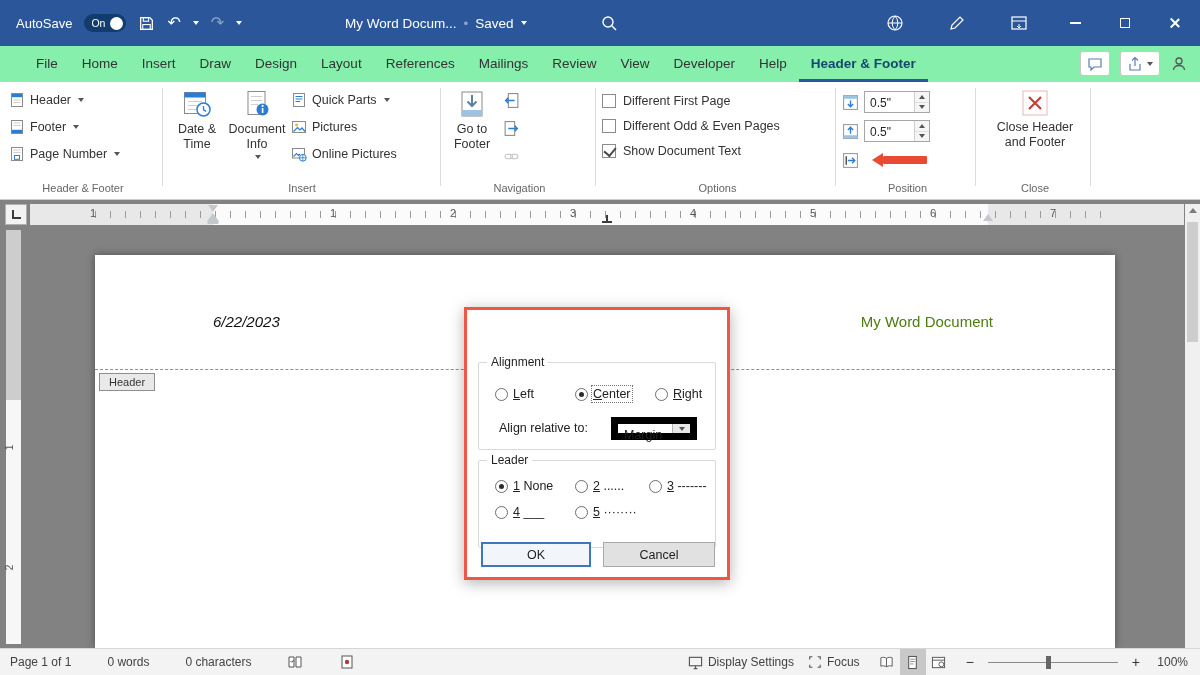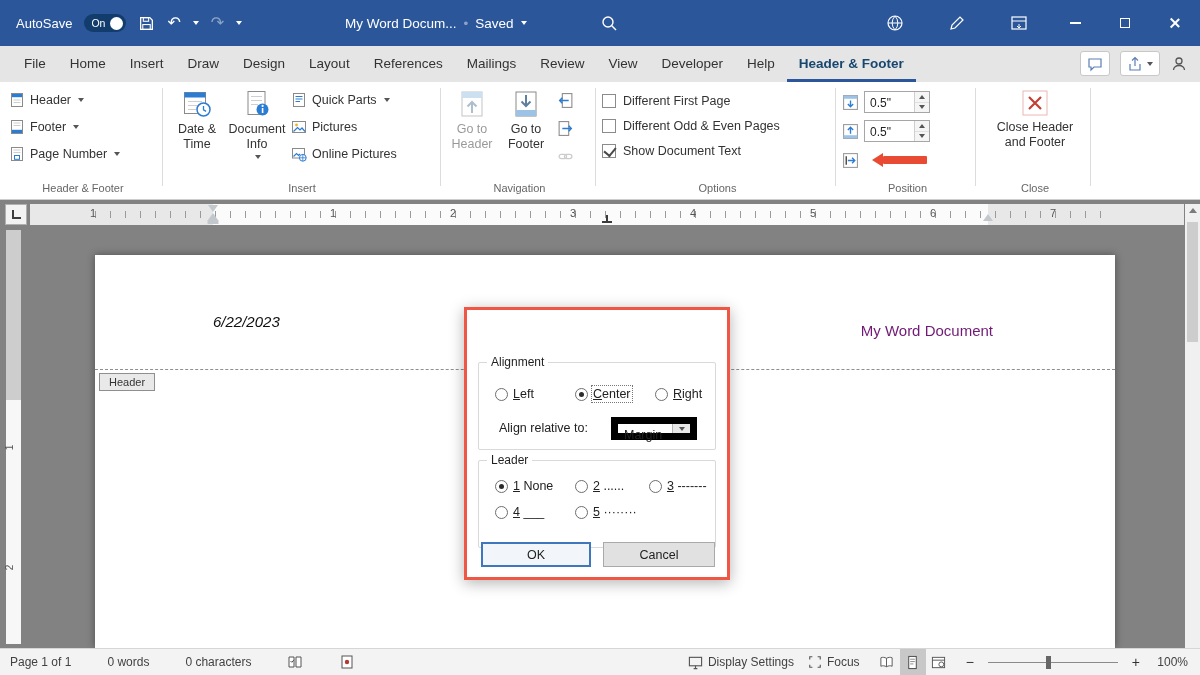--- a/index.html
+++ b/index.html
@@ -21,21 +21,21 @@
 .tb-right{position:absolute;right:0;top:0;height:46px;display:flex;align-items:center;}
 .tb-ic{padding:0 22px;display:flex;align-items:center;height:46px;}
 .win-btn{width:50px;height:46px;display:flex;align-items:center;justify-content:center;}
 .min-bar{width:11px;height:1.5px;background:#fff;}
 .max-box{width:10px;height:10px;border:1.3px solid #fff;}
 .x-ic{position:relative;width:12px;height:12px;}
 .x-ic::before,.x-ic::after{content:"";position:absolute;left:5px;top:0;width:1.5px;height:12px;background:#fff;}
 .x-ic::before{transform:rotate(45deg);}.x-ic::after{transform:rotate(-45deg);}
 
 
-.tabrow{position:absolute;top:46px;left:0;right:0;height:36px;background:#e5e5e5;display:flex;align-items:stretch;padding-left:12px;}
+.tabrow{position:absolute;top:46px;left:0;right:0;height:36px;background:#86efac;display:flex;align-items:stretch;padding-left:24px;}
 .tab{line-height:35px;padding:0 12px;font-size:13.5px;color:#333;cursor:pointer;white-space:nowrap;}
 .tab.active{color:#17476f;font-weight:700;box-shadow:inset 0 -3px 0 #2b579a;}
 .tabrow-right{position:absolute;right:12px;top:5px;display:flex;align-items:center;gap:10px;}
 .mini-box{border:1px solid #c8c8c8;border-radius:3px;height:25px;display:flex;align-items:center;padding:0 6px;gap:4px;background:#fff;}
 .chev-g{width:0;height:0;border-left:3.5px solid transparent;border-right:3.5px solid transparent;border-top:4px solid #555;display:inline-block;}
 
 
 .ribbon{position:absolute;top:82px;left:0;right:0;height:118px;background:#fff;border-bottom:1px solid #cdcdcd;}
 .grp{position:absolute;top:4px;height:110px;}
 .grp-label{position:absolute;bottom:2px;left:0;right:0;text-align:center;font-size:11px;color:#666;}
@@ -75,21 +75,21 @@
 .ind-bot{position:absolute;left:183px;bottom:5px;transform:translateX(-50%);width:0;height:0;border-left:5.5px solid transparent;border-right:5.5px solid transparent;border-bottom:7px solid #c3c8cd;}
 .ind-box{position:absolute;left:183px;bottom:1px;transform:translateX(-50%);width:11px;height:4px;background:#c3c8cd;}
 .ctab{position:absolute;left:572px;bottom:2px;width:10px;height:8px;}
 .ctab::before{content:"";position:absolute;left:4px;top:0;width:2px;height:6px;background:#3b3b3b;}
 .ctab::after{content:"";position:absolute;left:0;bottom:0;width:10px;height:2px;background:#3b3b3b;}
 .rind{position:absolute;left:958px;bottom:4px;transform:translateX(-50%);width:0;height:0;border-left:5.5px solid transparent;border-right:5.5px solid transparent;border-bottom:7px solid #c3c8cd;}
 .vruler{position:absolute;left:6px;top:30px;bottom:4px;width:15px;background:linear-gradient(#cdcdcd 0 170px,#f7f7f7 170px 100%);}
 .vr-num{position:absolute;left:1px;transform:rotate(-90deg);font-size:10px;color:#555;}
 .page{position:absolute;left:95px;top:55px;width:1020px;bottom:0;background:#fff;box-shadow:0 0 8px rgba(0,0,0,.4);}
 .hdr-date{position:absolute;left:118px;top:58px;font-size:15px;color:#0f0f0f;font-style:italic;}
-.hdr-title{position:absolute;right:122px;top:58px;font-size:15px;color:#701a75;margin-top:9px;}
+.hdr-title{position:absolute;right:122px;top:58px;font-size:15px;color:#4d7c0f;}
 .hdr-line{position:absolute;left:0;right:0;top:114px;border-top:1px dashed #8f8f8f;}
 .hdr-tag{position:absolute;left:4px;top:118px;background:#e9e9e9;border:1px solid #8f8f8f;font-size:11px;padding:2px 9px;color:#333;}
 .vscroll{position:absolute;right:0;top:4px;bottom:0;width:15px;background:#f0f0f0;}
 .vs-up{margin:4px auto 0;width:0;height:0;border-left:4px solid transparent;border-right:4px solid transparent;border-bottom:5px solid #7b7b7b;}
 .vs-thumb{position:absolute;top:18px;left:2px;right:2px;height:120px;background:#cdcdcd;}
 
 
 .dialog{position:absolute;left:464px;top:307px;width:266px;height:273px;background:#fff;border:3px solid #ef5744;box-shadow:0 3px 14px rgba(0,0,0,.3);z-index:50;}
 .dlg-head{display:flex;align-items:center;padding:11px 14px 0 14px;}
 .dlg-title{flex:1;font-size:14px;color:#1b1b1b;}
@@ -311,28 +311,20 @@
             <span>Online Pictures</span>
           </div>
         </div>
       </div>
       <div class="grp-label">Insert</div>
     </div>
     <div class="vsep" style="left:440px;"></div>
 
     <div class="grp" style="left:446px;width:147px;">
       <div class="rowflex">
-        <div class="bbtn narrow disabled">
-          <svg width="30" height="30" viewBox="0 0 30 30">
-              <rect x="5" y="3" width="20" height="24" fill="#fff" stroke="#8a8a8a"></rect>
-              <rect x="5" y="3" width="20" height="6" fill="#9cc3e5"></rect>
-              <path d="M15 24 V13 M10.5 17.5 L15 13 l4.5 4.5" fill="none" stroke="#5f7f9e" stroke-width="2"></path>
-            </svg>
-          <span class="bl">Go to Header</span>
-        </div>
         <div class="bbtn narrow">
           <svg width="30" height="30" viewBox="0 0 30 30">
               <rect x="5" y="3" width="20" height="24" fill="#fff" stroke="#8a8a8a"></rect>
               <rect x="5" y="21" width="20" height="6" fill="#9cc3e5"></rect>
               <path d="M15 6 V17 M10.5 12.5 L15 17 l4.5-4.5" fill="none" stroke="#5f7f9e" stroke-width="2"></path>
             </svg>
           <span class="bl">Go to Footer</span>
         </div>
         <div class="col" style="width:26px;">
           <span class="sbtn">

